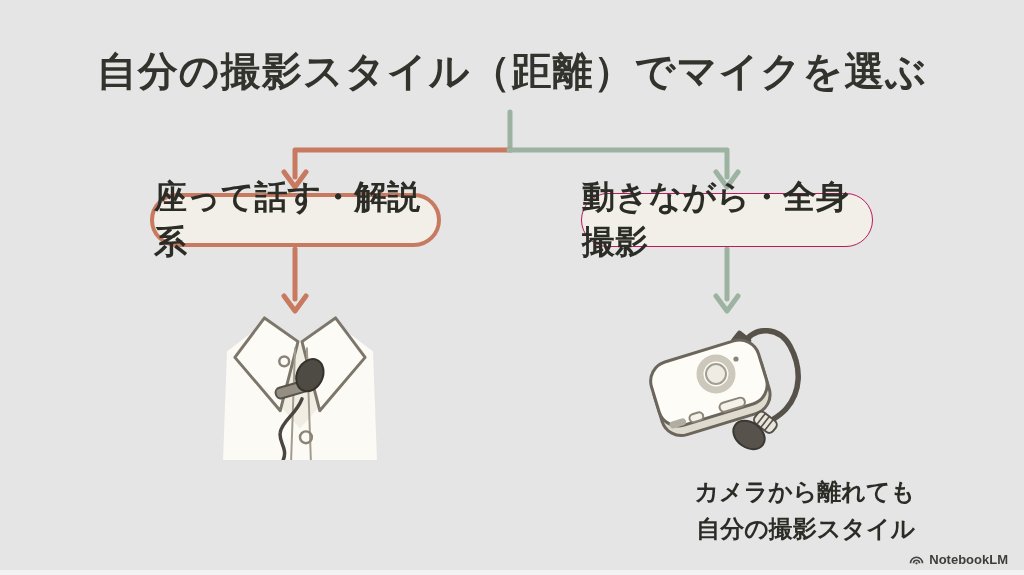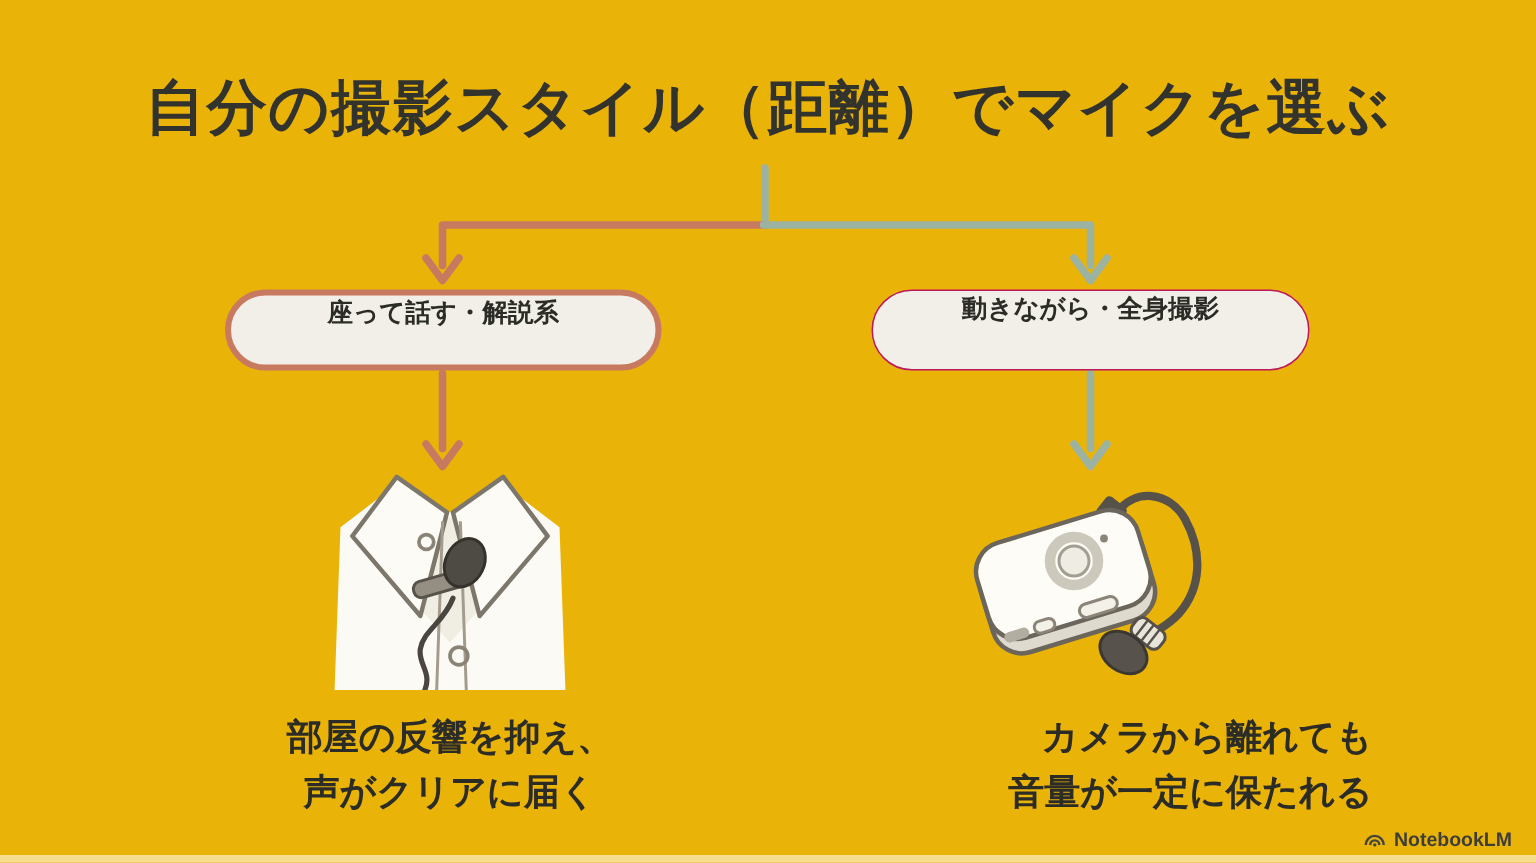--- a/index.html
+++ b/index.html
@@ -1,35 +1,35 @@
 <!DOCTYPE html>
 <html><head>
 <meta charset="utf-8">
 <style>
   html,body{margin:0;padding:0;}
   .slide{
     position:relative;
     width:1024px;height:575px;
-    background:#eab308;
+    background:#e5e5e5;
     overflow:hidden;
     font-family:"Liberation Sans","DejaVu Sans",sans-serif;
   }
   .title{
     position:absolute;left:0;top:44px;width:1024px;
     text-align:center;
     font-size:40px;font-weight:800;letter-spacing:1px;
     color:#33332d;
   }
   .connectors{position:absolute;left:0;top:0;pointer-events:none;}
   .pill{
     position:absolute;top:193px;height:54px;
     box-sizing:border-box;
     border-radius:28px;
-    display:flex;align-items:flex-start;justify-content:center;
-    font-size:17px;font-weight:800;color:#2c2c27;
+    display:flex;align-items:center;justify-content:center;
+    font-size:33px;font-weight:800;color:#2c2c27;
     background:#f1efe7;
   }
   .pill.left{left:150px;width:291px;border:4px solid #c87a61;}
   .pill.right{left:581px;width:292px;border:1px solid #be185d;}
   .illus{position:absolute;}
   .illus.left{left:210px;top:312px;}
   .illus.right{left:628px;top:308px;}
   .caption{
     position:absolute;top:473px;width:340px;
     text-align:center;
@@ -110,27 +110,23 @@
     <circle cx="88" cy="66" r="16" fill="none" stroke="#ccc8bc" stroke-width="7"></circle>
     <circle cx="88" cy="66" r="10" fill="#efede3" stroke="#a39e92" stroke-width="2"></circle>
     <circle cx="108" cy="51" r="2.6" fill="#8b8579"></circle>
     <g transform="rotate(38 137 114)">
       <rect x="126" y="107" width="23" height="14" rx="5" fill="#e8e5da" stroke="#55504a" stroke-width="2"></rect>
       <path d="M132 107 v14 M137 107 v14 M142 107 v14" stroke="#55504a" stroke-width="1.6"></path>
     </g>
     <ellipse cx="121" cy="127" rx="17" ry="12.5" transform="rotate(35 121 127)" fill="#57524b" stroke="#3b3833" stroke-width="2"></ellipse>
   </svg>
 
-  <div class="caption left">
-    <div>部屋の反響を抑え、</div>
-    <div>声がクリアに届く</div>
-  </div>
   <div class="caption right">
     <div>カメラから離れても</div>
-    <div>音量が一定に保たれる</div>
+    <div>自分の撮影スタイル</div>
   </div>
 
   <div class="footer">
     <svg width="15" height="13" viewBox="0 0 20 16">
       <path d="M2 13 A8 8 0 0 1 18 13" fill="none" stroke="#45453f" stroke-width="2.2"></path>
       <path d="M6 13 A4 4 0 0 1 14 13" fill="none" stroke="#45453f" stroke-width="2.2"></path>
       <circle cx="10" cy="13" r="1.5" fill="#45453f"></circle>
     </svg>
     <span>NotebookLM</span>
   </div>

